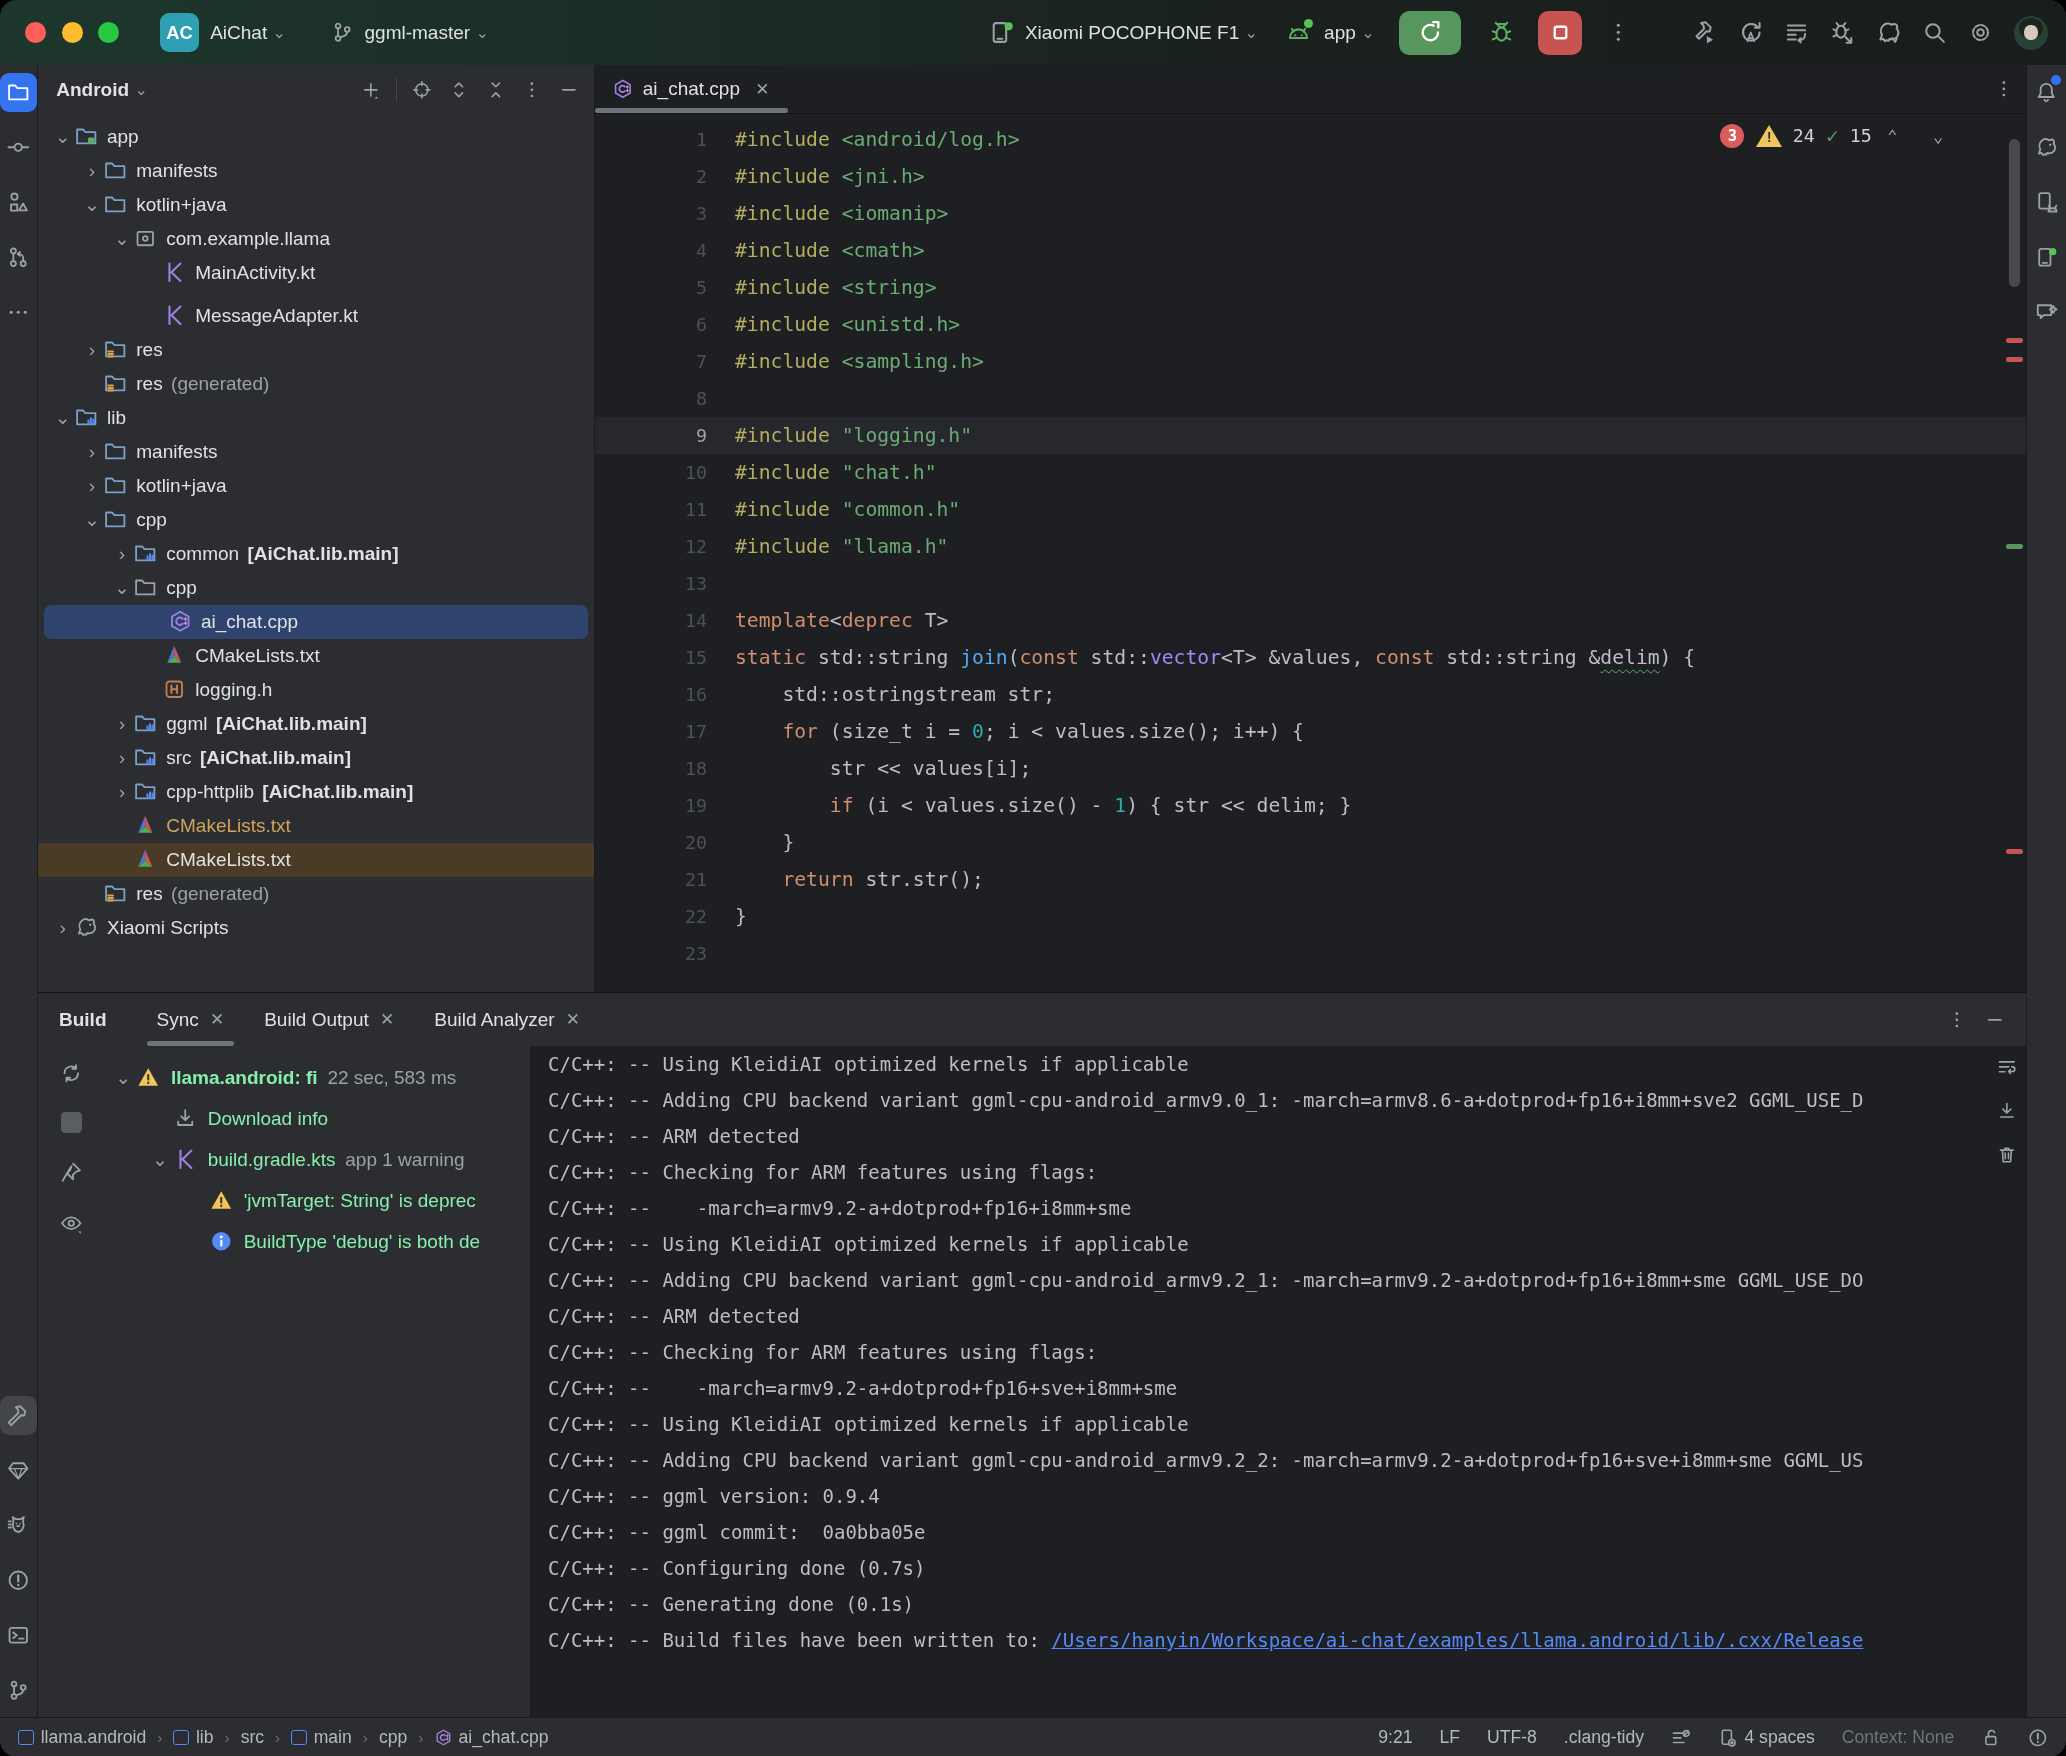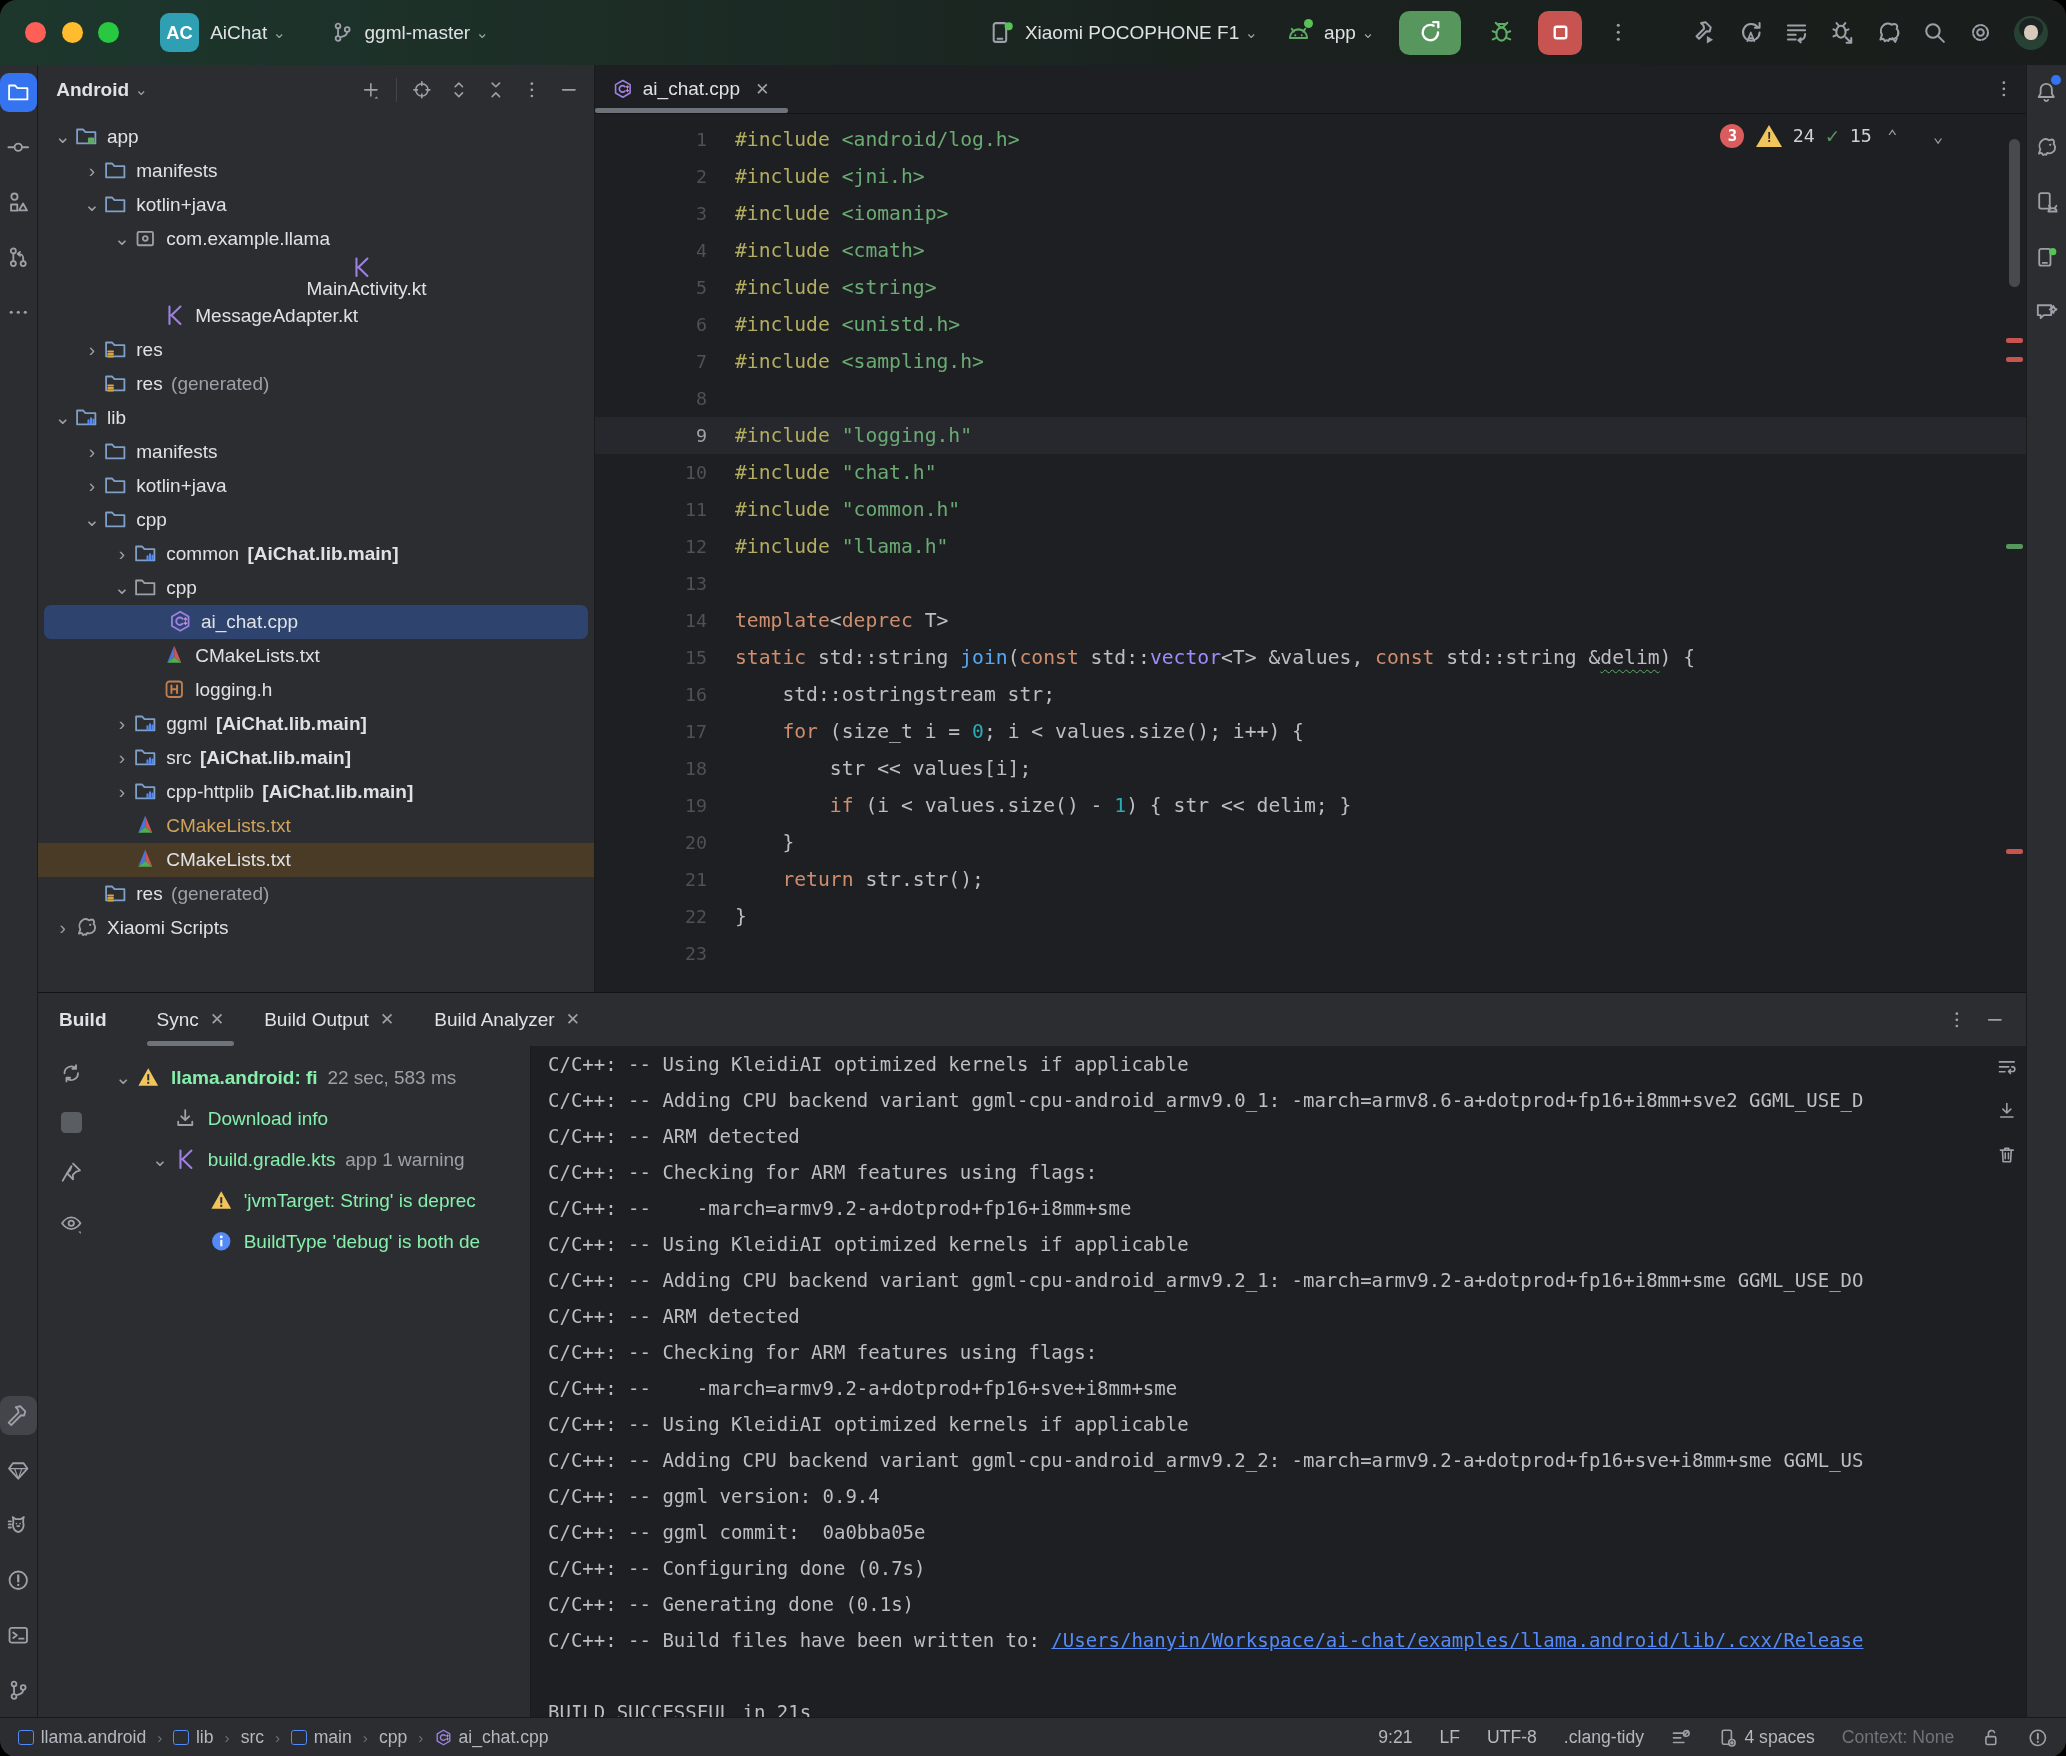--- a/index.html
+++ b/index.html
@@ -586,21 +586,21 @@
                 </svg>
                 <span class="lbl">kotlin+java</span>
               </div>
               <div class="trow" style="padding-left: 72px;">
                 <span class="chevron">⌄</span>
                 <svg class="ic ic32 ticon" viewBox="0 0 32 32" width="22.5" height="22.5">
                   <use href="#package"></use>
                 </svg>
                 <span class="lbl">com.example.llama</span>
               </div>
-              <div class="trow" style="padding-left: 101px; flex-direction: column;">
+              <div class="trow" style="padding-left: 101px;">
                 <span class="chevron"></span>
                 <svg class="ic ic32 ticon" viewBox="0 0 32 32" width="22.5" height="22.5">
                   <use href="#kotlin"></use>
                 </svg>
                 <span class="lbl">MainActivity.kt</span>
               </div>
               <div class="trow" style="padding-left: 101px; margin-top: 9px;">
                 <span class="chevron"></span>
                 <svg class="ic ic32 ticon" viewBox="0 0 32 32" width="22.5" height="22.5">
                   <use href="#kotlin"></use>
@@ -968,21 +968,20 @@
               <div class="con-line"><span>C/C++: -- Checking for ARM features using flags:</span></div>
               <div class="con-line"><span>C/C++: --    -march=armv9.2-a+dotprod+fp16+sve+i8mm+sme</span></div>
               <div class="con-line"><span>C/C++: -- Using KleidiAI optimized kernels if applicable</span></div>
               <div class="con-line"><span>C/C++: -- Adding CPU backend variant ggml-cpu-android_armv9.2_2: -march=armv9.2-a+dotprod+fp16+sve+i8mm+sme GGML_US</span></div>
               <div class="con-line"><span>C/C++: -- ggml version: 0.9.4</span></div>
               <div class="con-line"><span>C/C++: -- ggml commit:  0a0bba05e</span></div>
               <div class="con-line"><span>C/C++: -- Configuring done (0.7s)</span></div>
               <div class="con-line"><span>C/C++: -- Generating done (0.1s)</span></div>
               <div class="con-line"><span>C/C++: -- Build files have been written to: </span><span class="con-link">/Users/hanyin/Workspace/ai-chat/examples/llama.android/lib/.cxx/Release</span></div>
               <div class="con-line"><span></span></div>
-              <div class="con-line"><span>BUILD SUCCESSFUL in 21s</span></div>
             </div>
         </div>
       </div>
     </div>
 
     <div class="stripe right">
       <div class="slot">
         <svg class="ic ic32" viewBox="0 0 32 32" width="22.5" height="22.5">
             <use href="#bell"></use>
           </svg>

